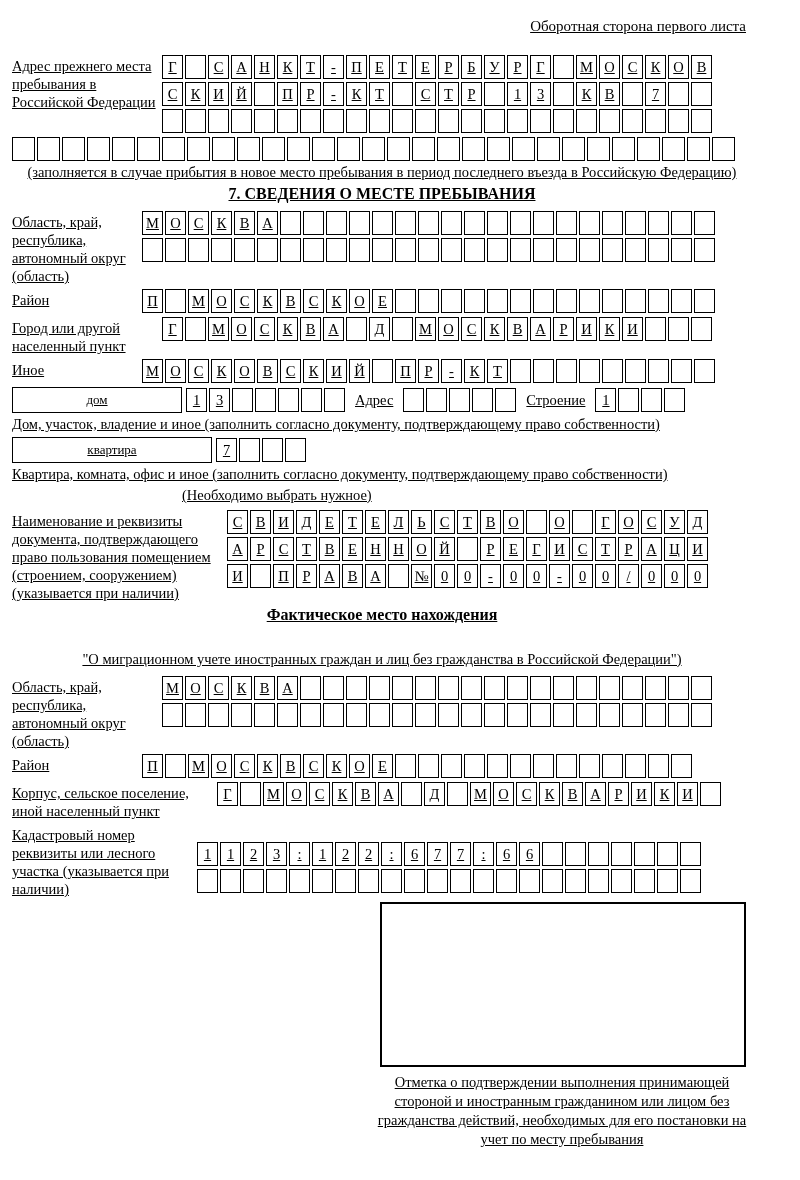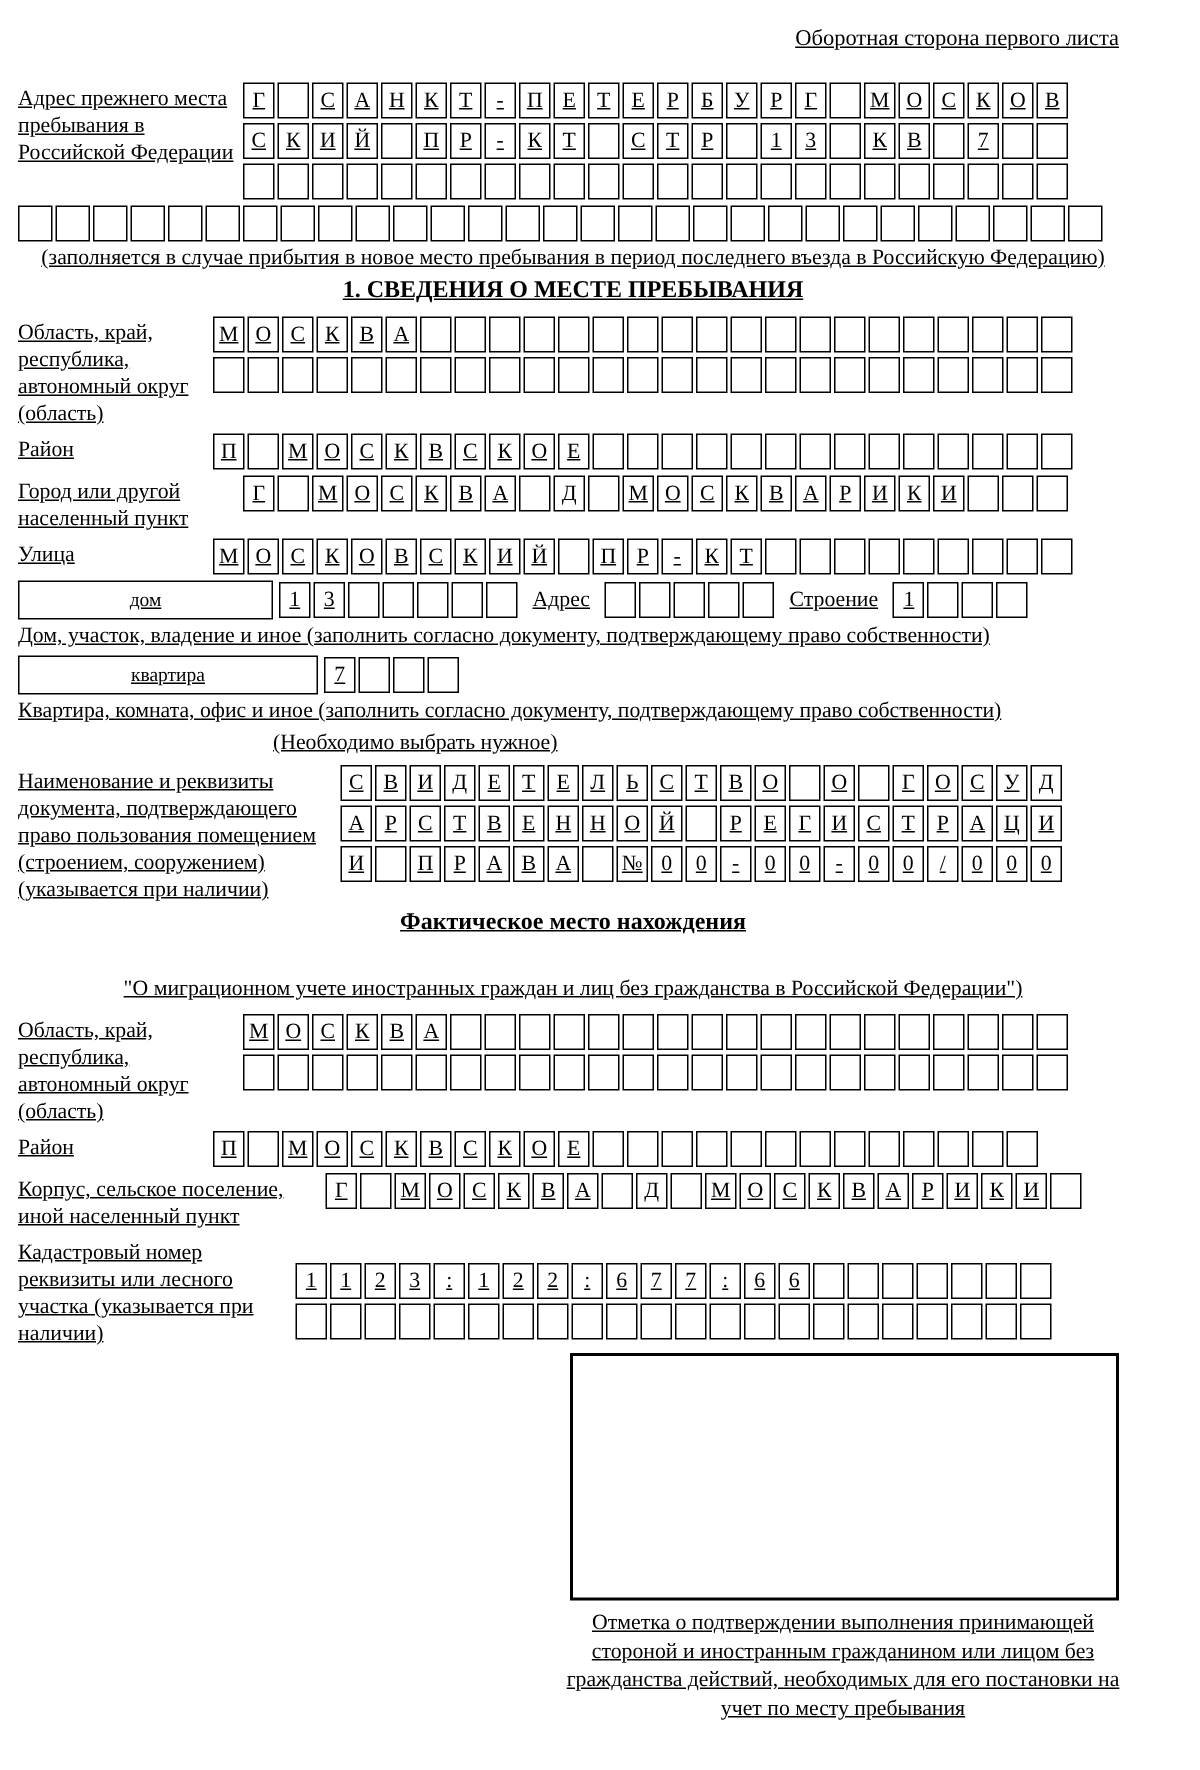--- a/index.html
+++ b/index.html
@@ -162,21 +162,21 @@
       <span class="cell"></span>
       <span class="cell"></span>
       <span class="cell"></span>
       <span class="cell"></span>
       <span class="cell"></span>
       <span class="cell"></span>
       <span class="cell"></span>
     </div>
   <div class="center-note">(заполняется в случае прибытия в новое место пребывания в период последнего въезда в Российскую Федерацию)</div>
 
-  <div class="sec-title">1. СВЕДЕНИЯ О МЕСТЕ ПРЕБЫВАНИЯ</div>
+  <div class="sec-title">7. СВЕДЕНИЯ О МЕСТЕ ПРЕБЫВАНИЯ</div>
 
   <div class="frow">
     <div class="flabel w130">Область, край, республика, автономный округ (область)</div>
     <div class="rows">
       <div class="cells">
           <span class="cell">М</span>
           <span class="cell">О</span>
           <span class="cell">С</span>
           <span class="cell">К</span>
           <span class="cell">В</span>
@@ -286,21 +286,21 @@
         <span class="cell">И</span>
         <span class="cell">К</span>
         <span class="cell">И</span>
         <span class="cell"></span>
         <span class="cell"></span>
         <span class="cell"></span>
       </div>
   </div>
 
   <div class="frow">
-    <div class="flabel w130">Улица</div>
+    <div class="flabel w130">Иное</div>
     <div class="cells">
         <span class="cell">М</span>
         <span class="cell">О</span>
         <span class="cell">С</span>
         <span class="cell">К</span>
         <span class="cell">О</span>
         <span class="cell">В</span>
         <span class="cell">С</span>
         <span class="cell">К</span>
         <span class="cell">И</span>

